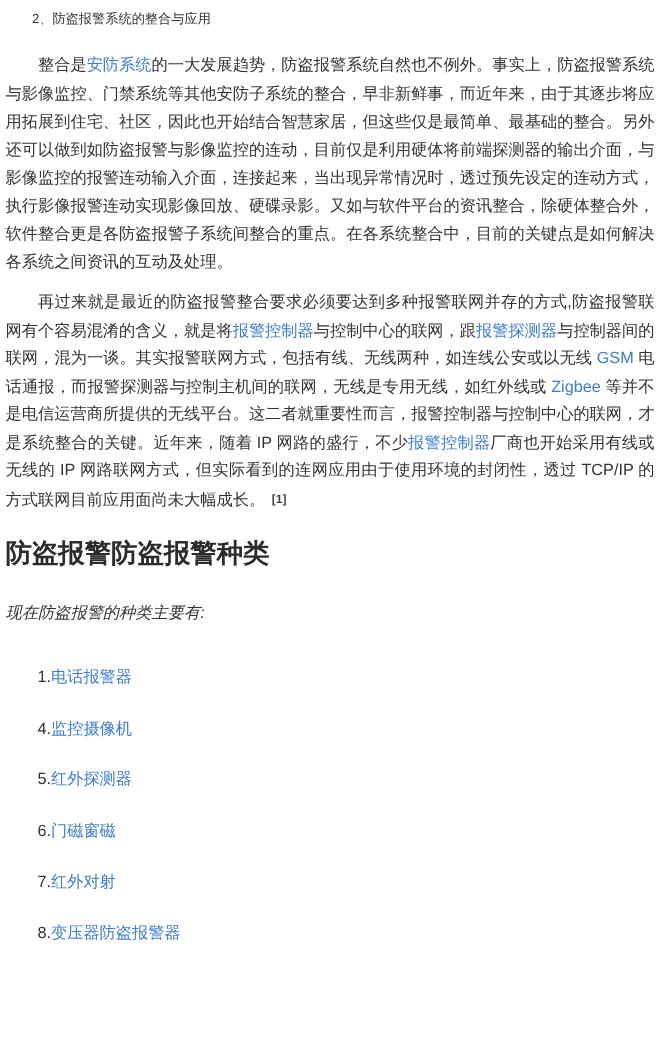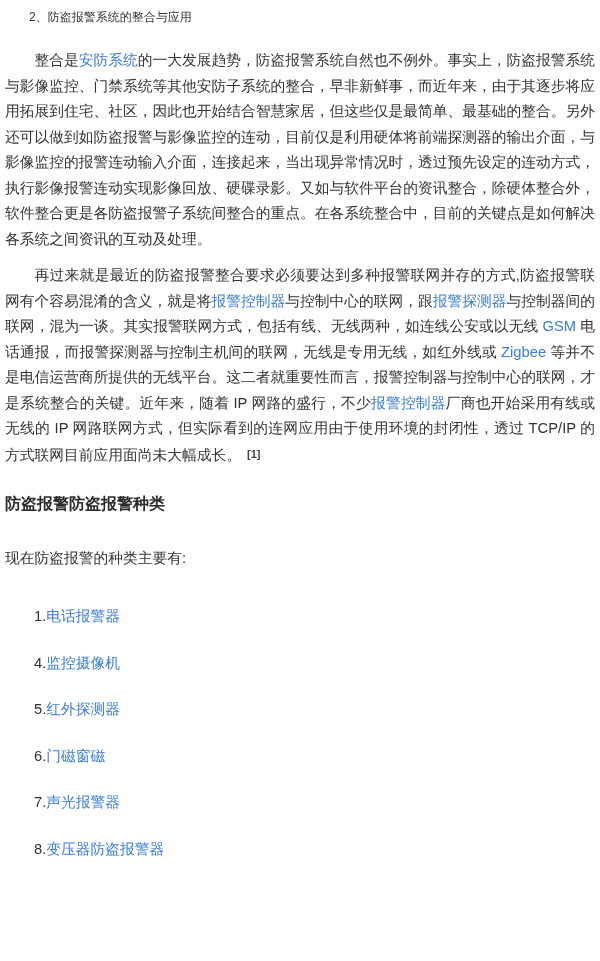--- a/index.html
+++ b/index.html
@@ -22,24 +22,24 @@
     font-size:14.75px;line-height:25.5px;text-align:justify;
     text-indent:2em;margin:20px 0 0 0;
   }
   .para + .para{margin-top:11px;}
   .ilink{color:var(--link);text-decoration:none;cursor:pointer;text-align:center;}
   .ref{
     font-size:11px;font-weight:700;color:var(--ref);
     margin-left:6px;vertical-align:2px;cursor:pointer;
   }
   .section-heading{
-    font-size:16px;line-height:32px;font-weight:700;
+    font-size:24px;line-height:32px;font-weight:700;
     margin:20px 0 0 0;color:var(--heading);
   }
-  .intro{font-size:14.75px;line-height:20px;margin:28px 0 0 0;}
+  .intro{font-size:14.75px;line-height:20px;margin:28px 0 0 0;font-style:italic;}
   .alarm-list{margin-top:38px;}
   .alarm-item{
     font-size:14.75px;line-height:20px;
     margin:0 0 26.5px 0;padding-left:29px;
   }
   .alarm-item .num{color:var(--text);}
 </style>
 </head>
 <body>
 
@@ -52,16 +52,16 @@
 
   <h2 class="section-heading">防盗报警防盗报警种类</h2>
 
   <div class="intro">现在防盗报警的种类主要有:</div>
 
   <div class="alarm-list">
       <div class="alarm-item"><span class="num">1.</span><a class="ilink">电话报警器</a></div>
       <div class="alarm-item"><span class="num">4.</span><a class="ilink">监控摄像机</a></div>
       <div class="alarm-item"><span class="num">5.</span><a class="ilink">红外探测器</a></div>
       <div class="alarm-item"><span class="num">6.</span><a class="ilink">门磁窗磁</a></div>
-      <div class="alarm-item"><span class="num">7.</span><a class="ilink">声光报警器</a></div>
+      <div class="alarm-item"><span class="num">7.</span><a class="ilink">红外对射</a></div>
       <div class="alarm-item"><span class="num">8.</span><a class="ilink">变压器防盗报警器</a></div>
     </div>
 </div>
 
 </body></html>

